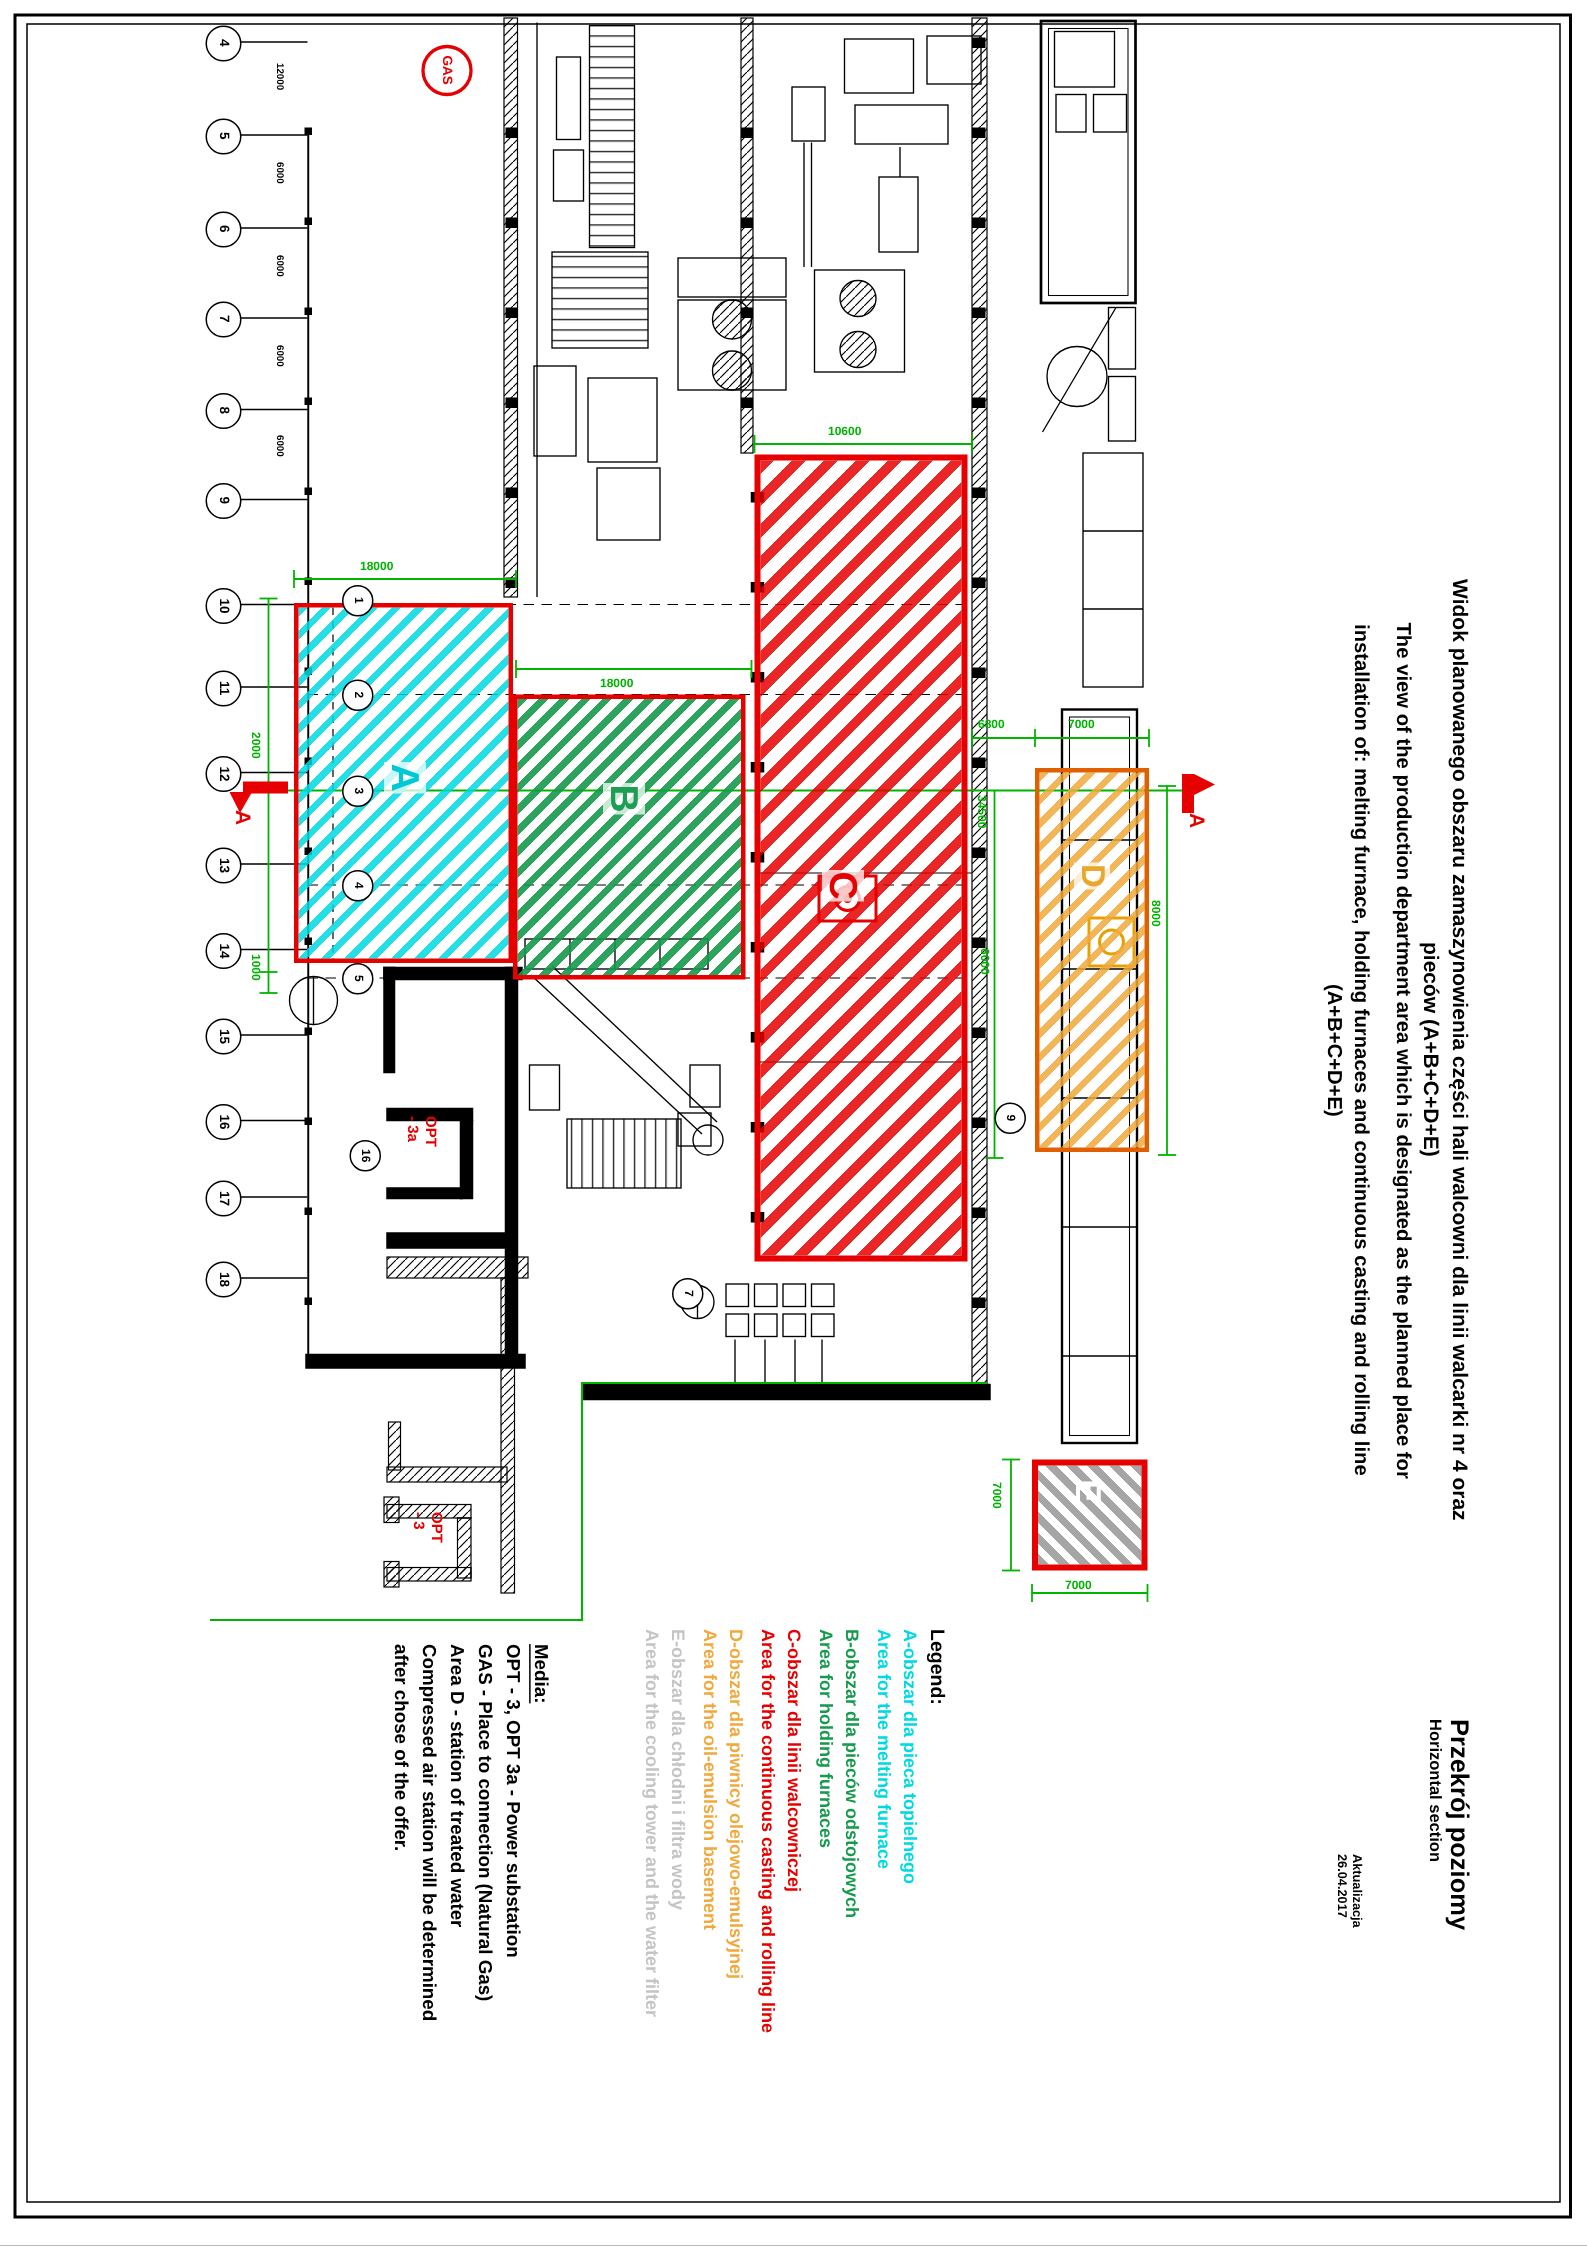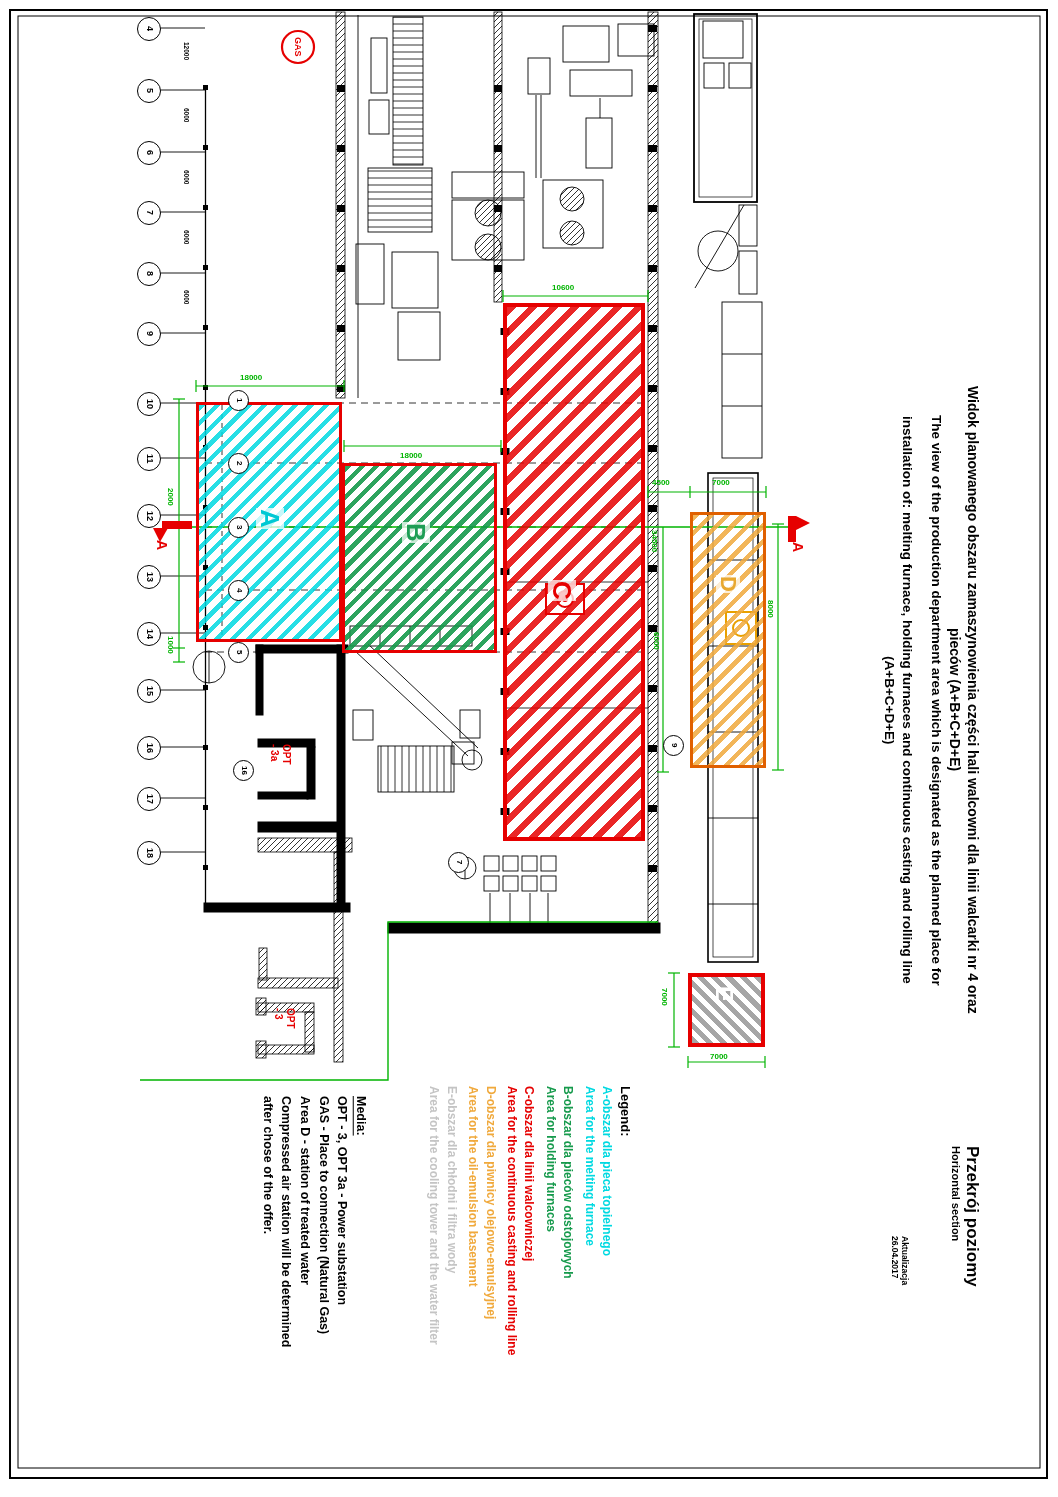--- a/index.html
+++ b/index.html
@@ -317,21 +317,21 @@
   <div class="abs bubble" style="left:233px;top:760px;width:19px;height:19px;font-size:8px">
       <span class="vtext">16</span>
     </div>
   <div class="abs bubble" style="left:448px;top:852px;width:19px;height:19px;font-size:8px">
       <span class="vtext">7</span>
     </div>
 
   <div class="abs dim" style="left:240px;top:374px">18000</div>
   <div class="abs dim" style="left:400px;top:452px">18000</div>
   <div class="abs dim" style="left:552px;top:284px">10600</div>
-  <div class="abs dim" style="left:652px;top:479px">4500</div>
+  <div class="abs dim" style="left:652px;top:479px">6800</div>
   <div class="abs dim" style="left:712px;top:479px">7000</div>
   <div class="abs dim" style="left:710px;top:1053px">7000</div>
   <div class="abs dim vtext" style="left:166px;top:488px">2000</div>
   <div class="abs dim vtext" style="left:166px;top:636px">1000</div>
   <div class="abs dim vtext" style="left:650px;top:530px">34500</div>
   <div class="abs dim vtext" style="left:652px;top:632px">6000</div>
   <div class="abs dim vtext" style="left:766px;top:600px">8000</div>
   <div class="abs dim vtext" style="left:660px;top:988px">7000</div>
 
   <div class="abs bdim vtext" style="left:182px;top:42px">12000</div>

